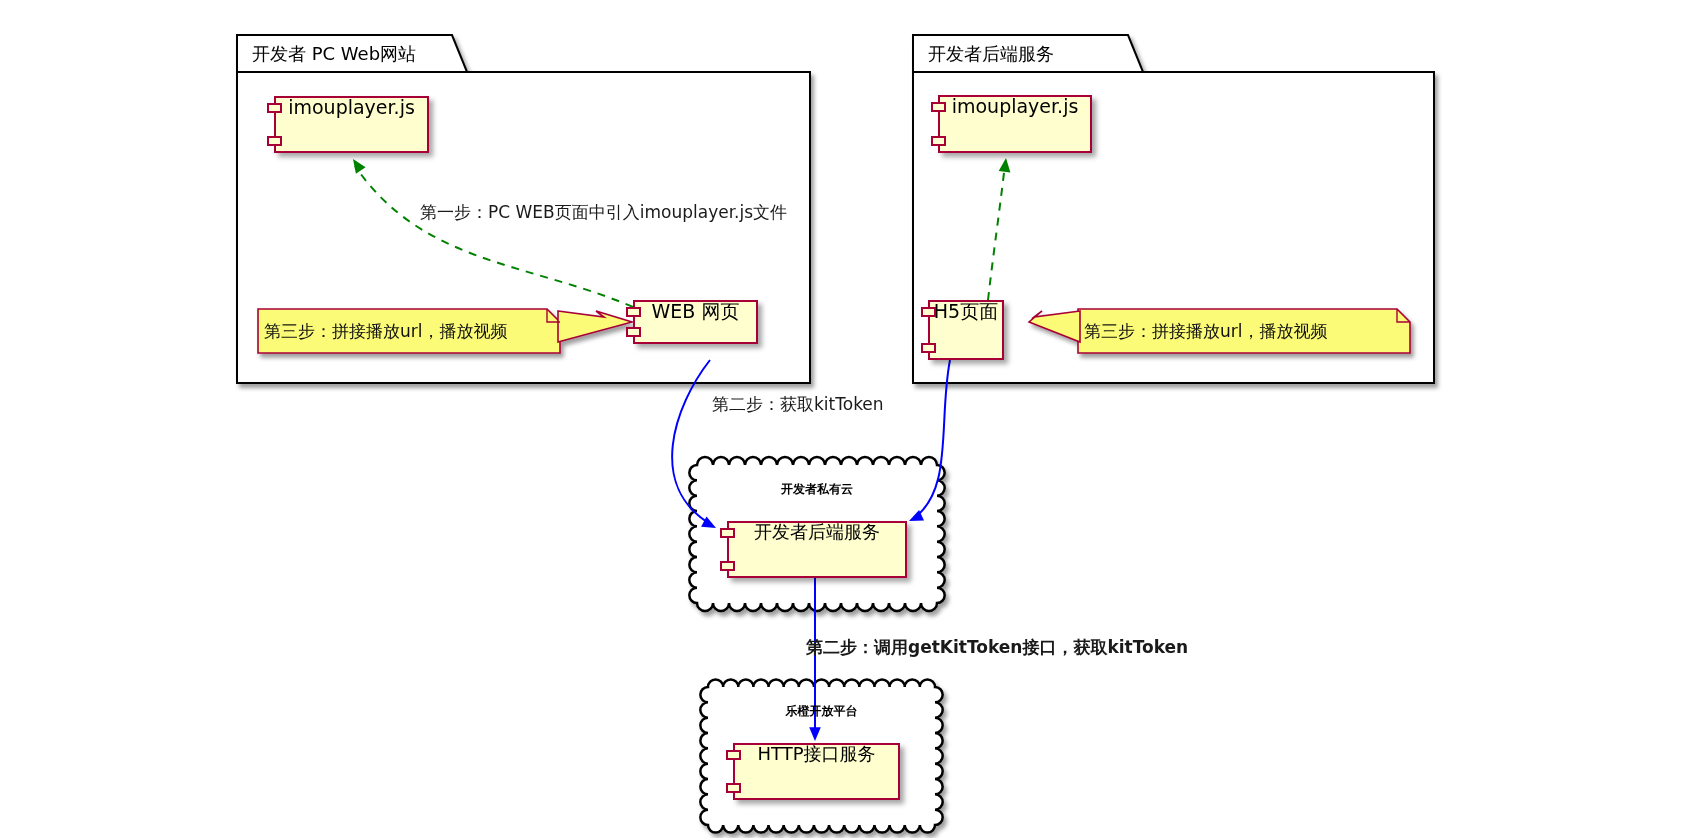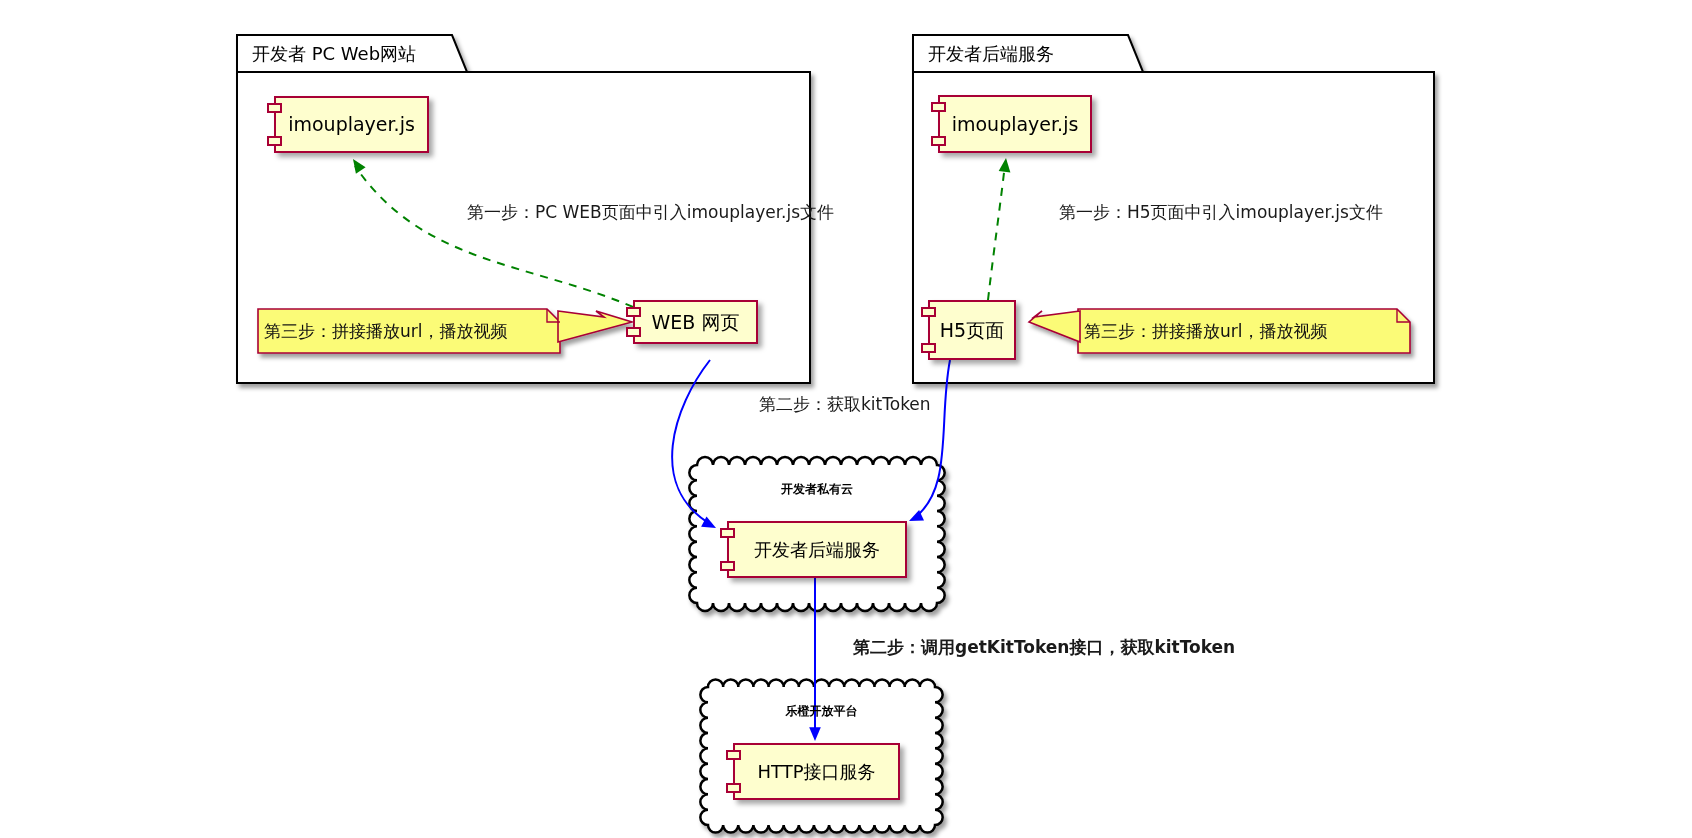--- a/index.html
+++ b/index.html
@@ -6,37 +6,37 @@
   .canvas{
     position:relative;width:1692px;height:838px;background:#fff;
     font-family:"DejaVu Sans","Liberation Sans",sans-serif;overflow:hidden;color:#000;
   }
   svg.shapes{position:absolute;left:0;top:0;}
   .component{
     position:absolute;box-sizing:border-box;
     background:var(--comp-fill,#FEFECE);
     border:2px solid var(--comp-border,#A80036);
     box-shadow:4px 4px 5px rgba(0,0,0,.35);
-    display:flex;align-items:center;justify-content:center;
+    display:flex;justify-content:center;
     font-size:19px;line-height:1;white-space:nowrap;
   }
   .port{
     position:absolute;width:15px;height:10px;left:-9.5px;box-sizing:border-box;
     background:var(--comp-fill,#FEFECE);
     border:2px solid var(--comp-border,#A80036);
   }
   .port.top{top:5px}
   .port.bot{bottom:5px}
   .pkg-title{position:absolute;font-weight:normal;font-size:18px;white-space:nowrap;}
   .cloud-title{position:absolute;font-weight:bold;font-size:12px;text-align:center;white-space:nowrap;}
   .note-text{
     position:absolute;display:flex;align-items:center;box-sizing:border-box;
     padding-left:6px;font-size:17px;color:#111;white-space:nowrap;
   }
-  .edge-label{position:absolute;font-size:17px;color:var(--label-text,#1a1a1a);white-space:nowrap;margin-left:47px;}
+  .edge-label{position:absolute;font-size:17px;color:var(--label-text,#1a1a1a);white-space:nowrap;}
 </style>
 </head>
 <body>
 
 <div class="canvas">
 
   <svg id="shapes" class="shapes" width="1692" height="838" viewBox="0 0 1692 838">
       <defs>
         <filter id="ds" x="-20%" y="-20%" width="150%" height="150%">
           <feDropShadow dx="3" dy="4" stdDeviation="2.2" flood-opacity="0.38"></feDropShadow>
@@ -96,21 +96,21 @@
     <span class="port top"></span>
     <span class="port bot"></span>
     <span>WEB 网页</span>
   </div>
 
   <div class="component" style="left:938px;top:95px;width:154px;height:58px;">
     <span class="port top"></span>
     <span class="port bot"></span>
     <span>imouplayer.js</span>
   </div>
-  <div class="component" style="left:928px;top:300px;width:88px;height:60px;">
+  <div class="component" style="left:928px;top:300px;width:76px;height:60px;">
     <span class="port top"></span>
     <span class="port bot"></span>
     <span>H5页面</span>
   </div>
 
   <div class="component" style="left:727px;top:521px;width:180px;height:57px;font-size:18px;">
     <span class="port top"></span>
     <span class="port bot"></span>
     <span>开发者后端服务</span>
   </div>
@@ -120,17 +120,16 @@
     <span>HTTP接口服务</span>
   </div>
 
   <div class="cloud-title" style="left:697px;top:481px;width:240px;">开发者私有云</div>
   <div class="cloud-title" style="left:708px;top:703px;width:227px;">乐橙开放平台</div>
 
   <div class="note-text" style="left:258px;top:309px;width:292px;height:44px;">第三步：拼接播放url，播放视频</div>
   <div class="note-text" style="left:1078px;top:309px;width:325px;height:44px;">第三步：拼接播放url，播放视频</div>
 
   <div class="edge-label" style="left:420px;top:201px;">第一步：PC WEB页面中引入imouplayer.js文件</div>
-  <div class="edge-label" style="left:1012px;top:201px;">第一步：H5页面中引入imouplayer.js文件</div>
   <div class="edge-label" style="left:712px;top:393px;">第二步：获取kitToken</div>
   <div class="edge-label" style="left:806px;top:636px;font-weight:bold;">第二步：调用getKitToken接口，获取kitToken</div>
 
 </div>
 
 </body></html>

